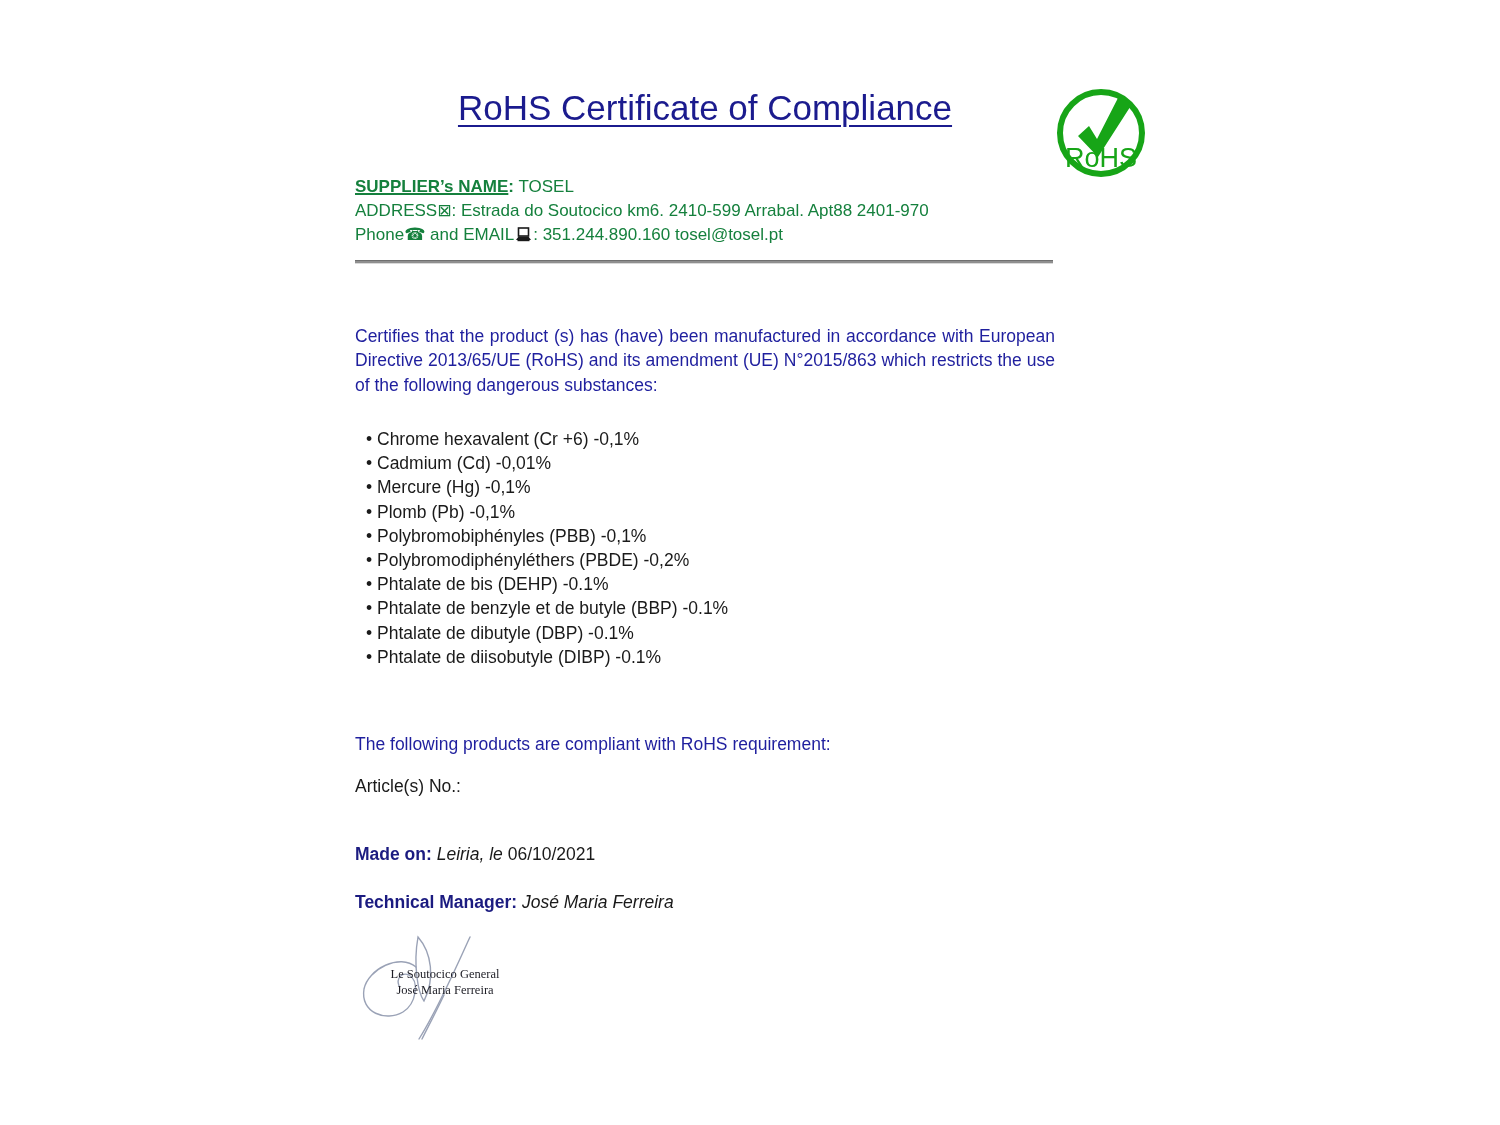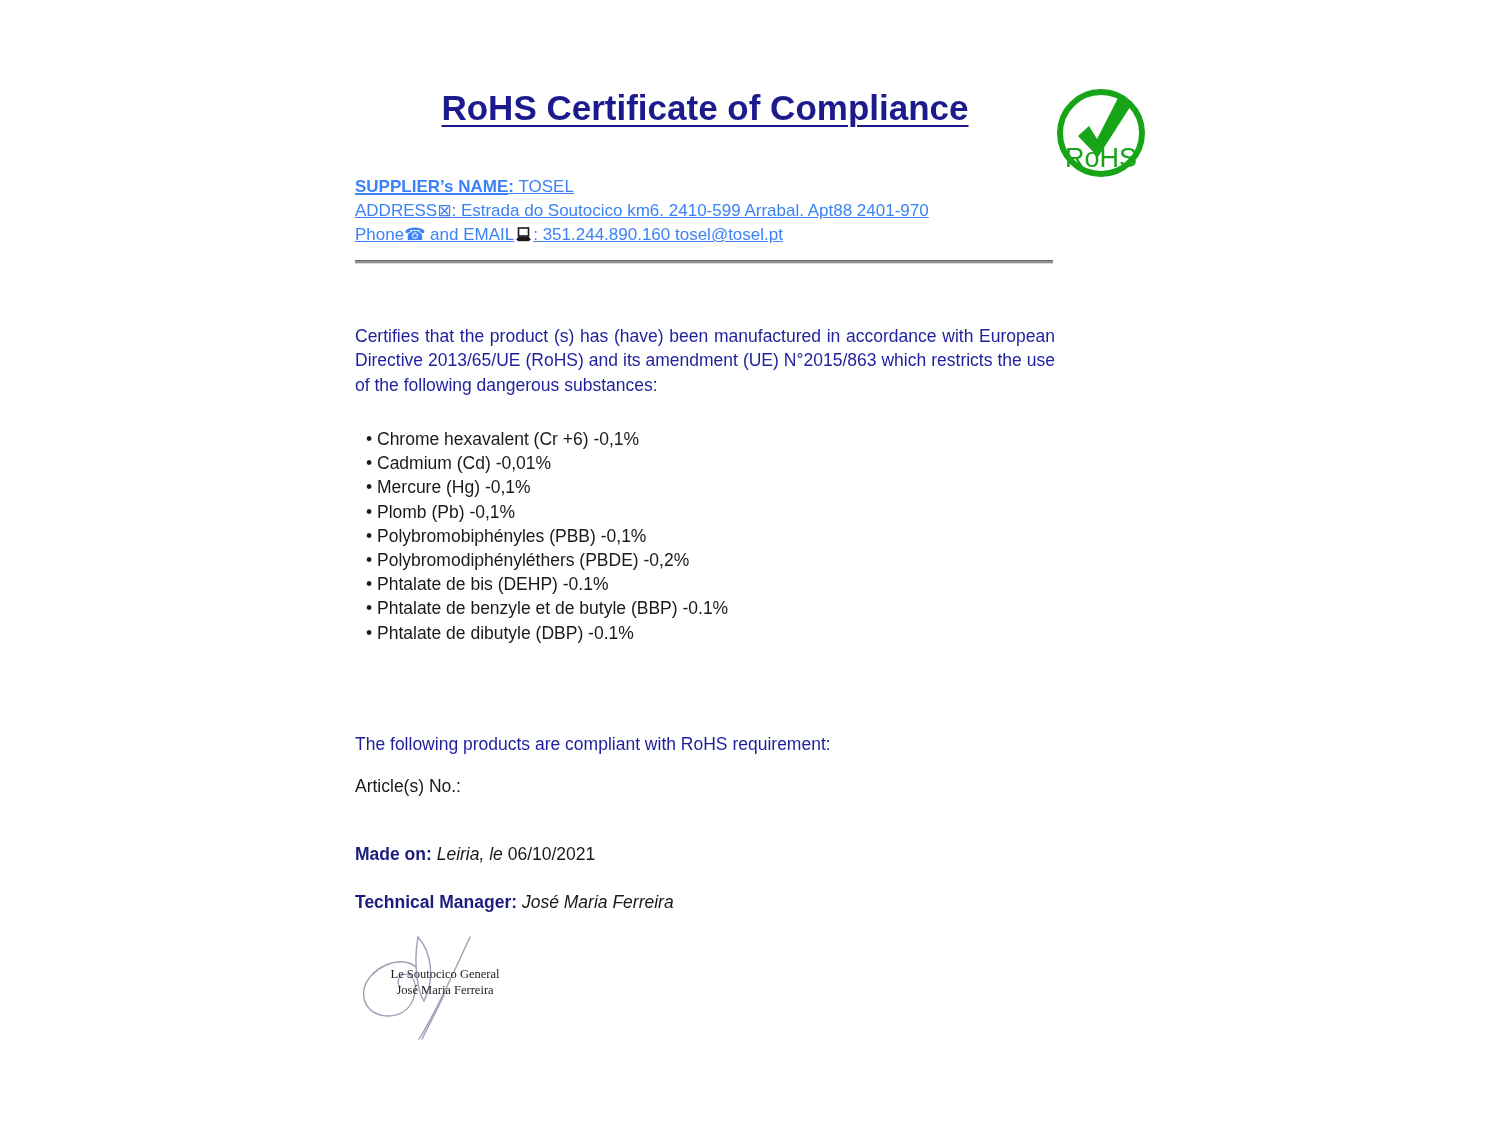--- a/index.html
+++ b/index.html
@@ -16,41 +16,40 @@
   
   .title-wrap {
     position: absolute;
     left: 355px; top: 86px;
     width: 700px;
     text-align: center;
   }
   .doc-title {
     display: inline-block;
     font-size: 35px;
-    font-weight: bold;
+    font-weight: normal;
     color: #1b1b8e;
     text-decoration: underline;
     text-decoration-thickness: 2px;
     text-underline-offset: 5px;
     letter-spacing: 0px;
     line-height: 1.25;
   }
 
   
   .rohs-logo { position: absolute; left: 1053px; top: 84px; width: 96px; height: 96px; }
 
   
   .supplier {
     position: absolute;
     left: 355px; top: 175px;
     width: 700px;
     font-size: 17px;
     line-height: 24px;
-    color: #3b82f6;
-    text-decoration: underline;
+    color: #15803d;
   }
   .supplier .lbl-underline {
     font-weight: bold;
     text-decoration: underline;
     text-decoration-thickness: 1.5px;
   }
   .icon-glyph { font-size: 17px; }
   .computer-icon-svg { vertical-align: -2px; margin: 0 1px; }
 
   
@@ -173,20 +172,21 @@
   <ul class="substances">
       <li>Chrome hexavalent (Cr +6) -0,1%</li>
       <li>Cadmium (Cd) -0,01%</li>
       <li>Mercure (Hg) -0,1%</li>
       <li>Plomb (Pb) -0,1%</li>
       <li>Polybromobiphényles (PBB) -0,1%</li>
       <li>Polybromodiphényléthers (PBDE) -0,2%</li>
       <li>Phtalate de bis (DEHP) -0.1%</li>
       <li>Phtalate de benzyle et de butyle (BBP) -0.1%</li>
       <li>Phtalate de dibutyle (DBP) -0.1%</li>
+      <li>Phtalate de diisobutyle (DIBP) -0.1%</li>
     </ul>
 
   <div class="compliance-line">The following products are compliant with RoHS requirement:</div>
 
   <div class="articles-line">Article(s) No.:</div>
 
   <div class="made-on-line">
     <span class="navy-bold">Made on:</span><span class="italic-val"> Leiria, le </span><span>06/10/2021</span>
   </div>
 

